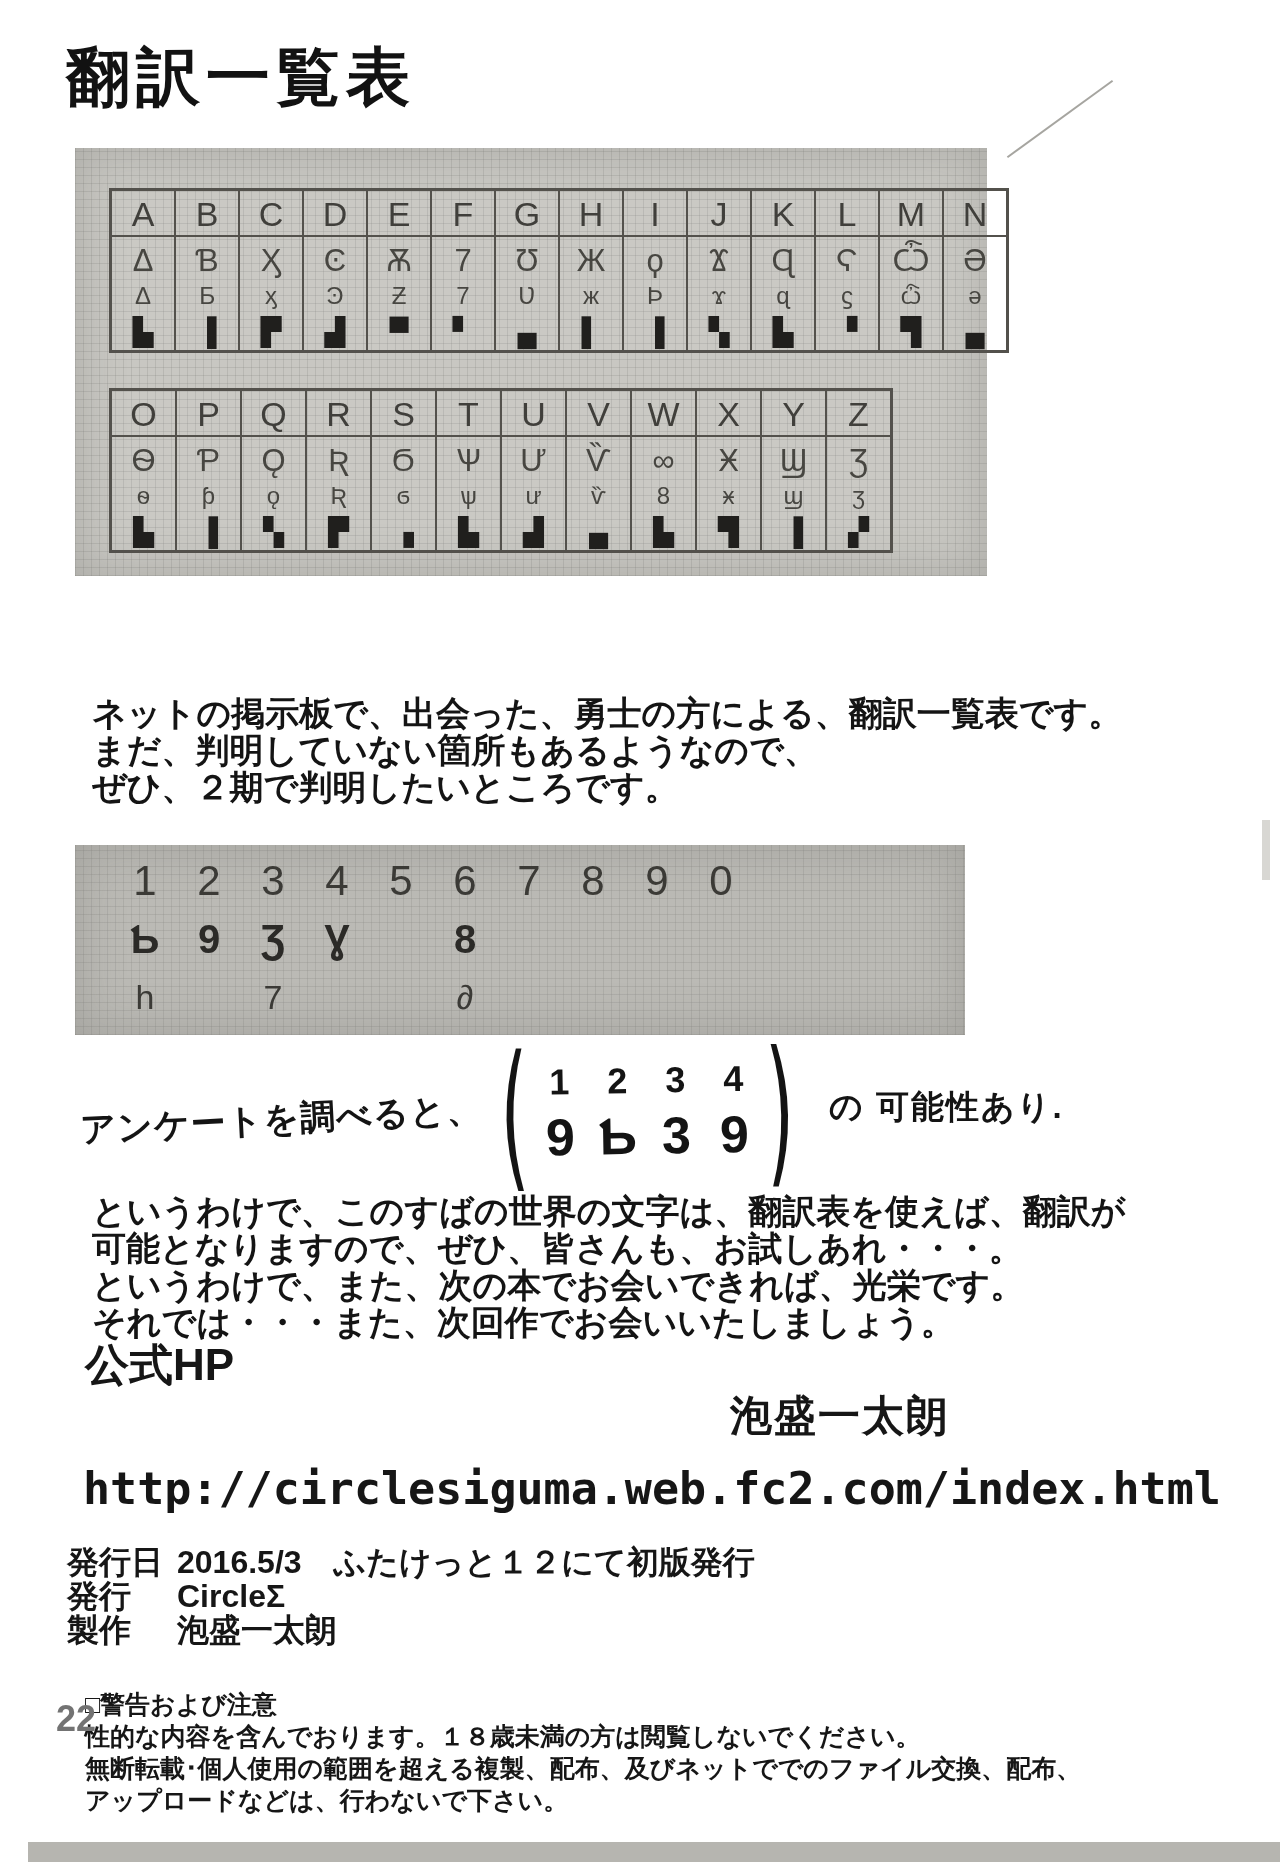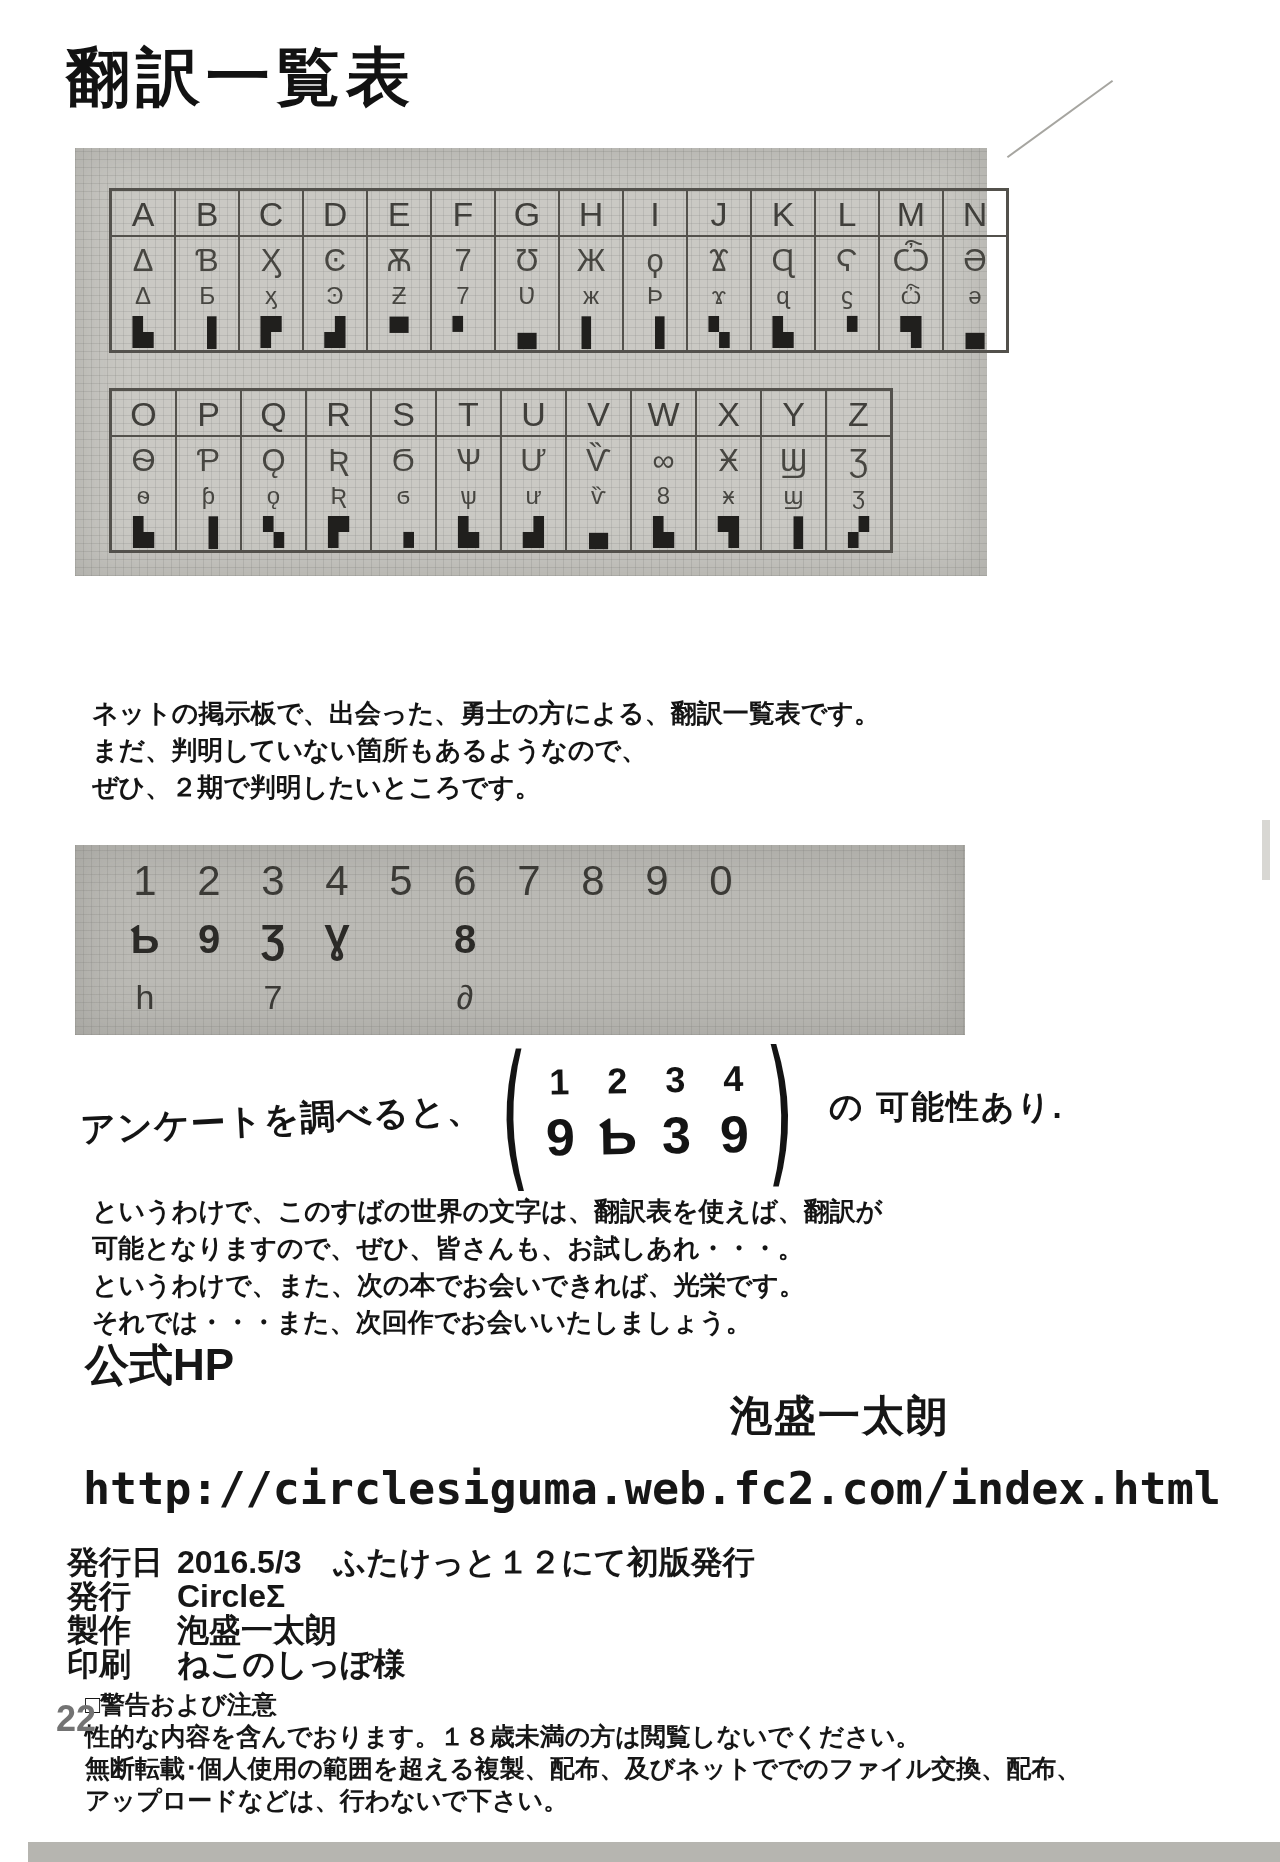--- a/index.html
+++ b/index.html
@@ -33,21 +33,21 @@
   .ccell{width:62px;display:flex;flex-direction:column;align-items:center;border-right:2px solid #53514c;}
   .ctable-row2 .ccell{width:63px;}
   .ccell:last-child{border-right:none;}
   .cletter{align-self:stretch;text-align:center;height:44px;line-height:46px;font-size:34px;
     color:#403f3b;border-bottom:2px solid #53514c;font-weight:400;}
   .cg1{font-size:31px;line-height:40px;margin-top:4px;color:#474641;}
   .cg2{font-size:24px;line-height:30px;color:#474641;}
   .cgb{font-size:27px;line-height:36px;margin-top:3px;color:#201f1d;font-weight:700;}
 
   
-  .para{font-size:26px;font-weight:700;line-height:37px;color:#141414;}
+  .para{font-size:34px;font-weight:700;line-height:37px;color:#141414;}
   .intro-note{left:92px;top:695px;}
   .closing-note{left:92px;top:1193px;}
 
   
   .numrow{position:absolute;left:38px;top:8px;display:flex;}
   .ncol{width:64px;display:flex;flex-direction:column;align-items:center;}
   .ndigit{font-size:42px;line-height:56px;color:#3b3a36;}
   .nc1{font-size:40px;line-height:60px;font-weight:700;color:#2b2a27;}
   .nc2{font-size:34px;line-height:56px;color:#3b3a36;}
 
@@ -346,24 +346,20 @@
     <span class="colo-value">2016.5/3　ふたけっと１２にて初版発行</span>
   </div>
   <div class="colo-row">
     <span class="colo-label">発行</span>
     <span class="colo-value">CircleΣ</span>
   </div>
   <div class="colo-row">
     <span class="colo-label">製作</span>
     <span class="colo-value">泡盛一太朗</span>
   </div>
-  <div class="colo-row">
-    <span class="colo-label">印刷</span>
-    <span class="colo-value">ねこのしっぽ様</span>
-  </div>
 </div>
 
 <div class="abs warning">
   <div>□警告および注意</div>
   <div>性的な内容を含んでおります。１８歳未満の方は閲覧しないでください。</div>
   <div>無断転載･個人使用の範囲を超える複製、配布、及びネットででのファイル交換、配布、</div>
   <div>アップロードなどは、行わないで下さい。</div>
 </div>
 
 <div class="abs pageno">22</div>

